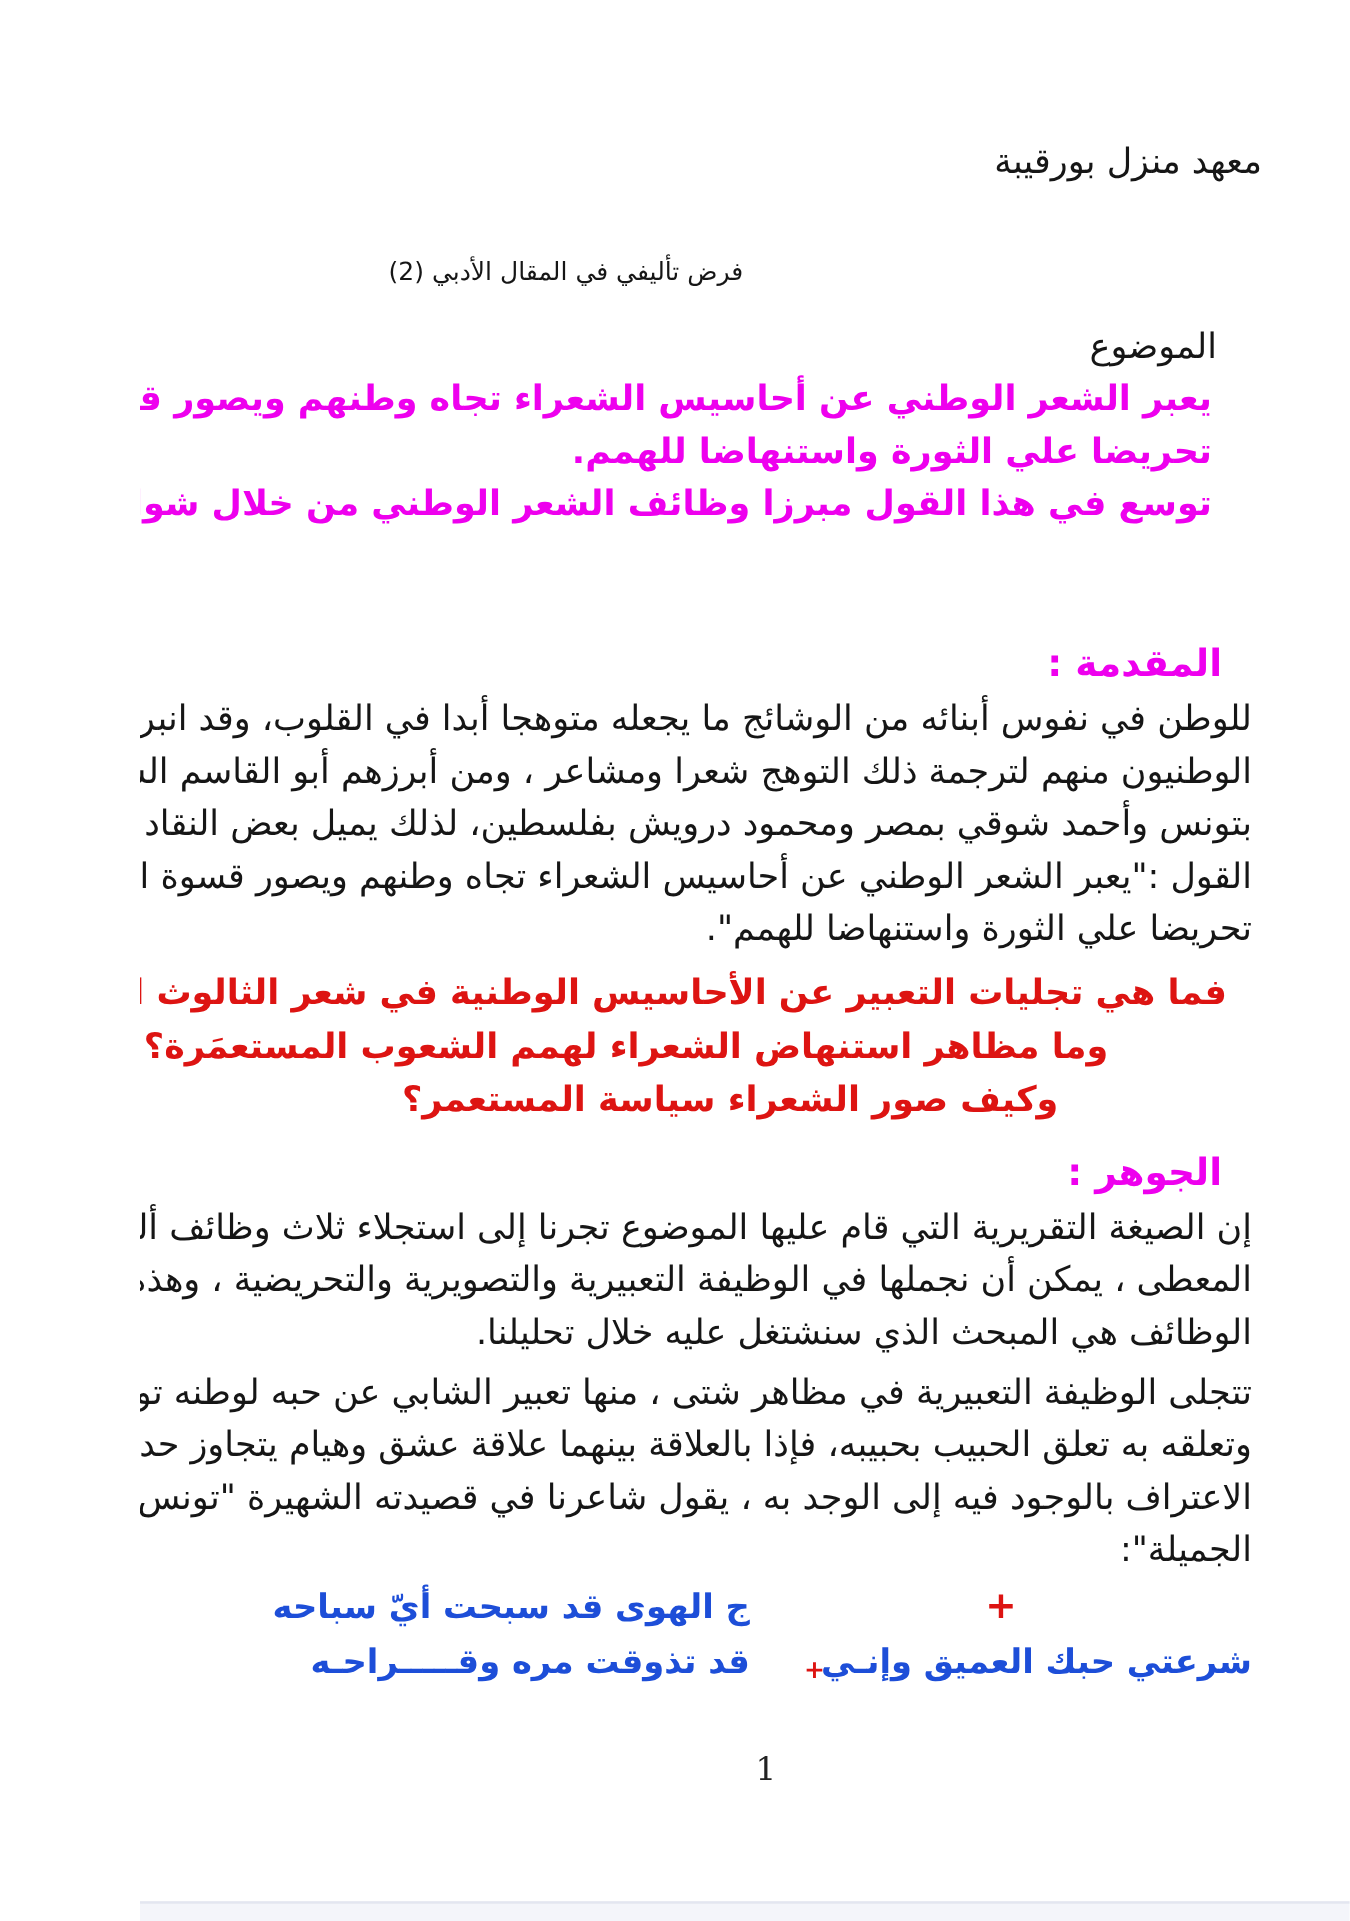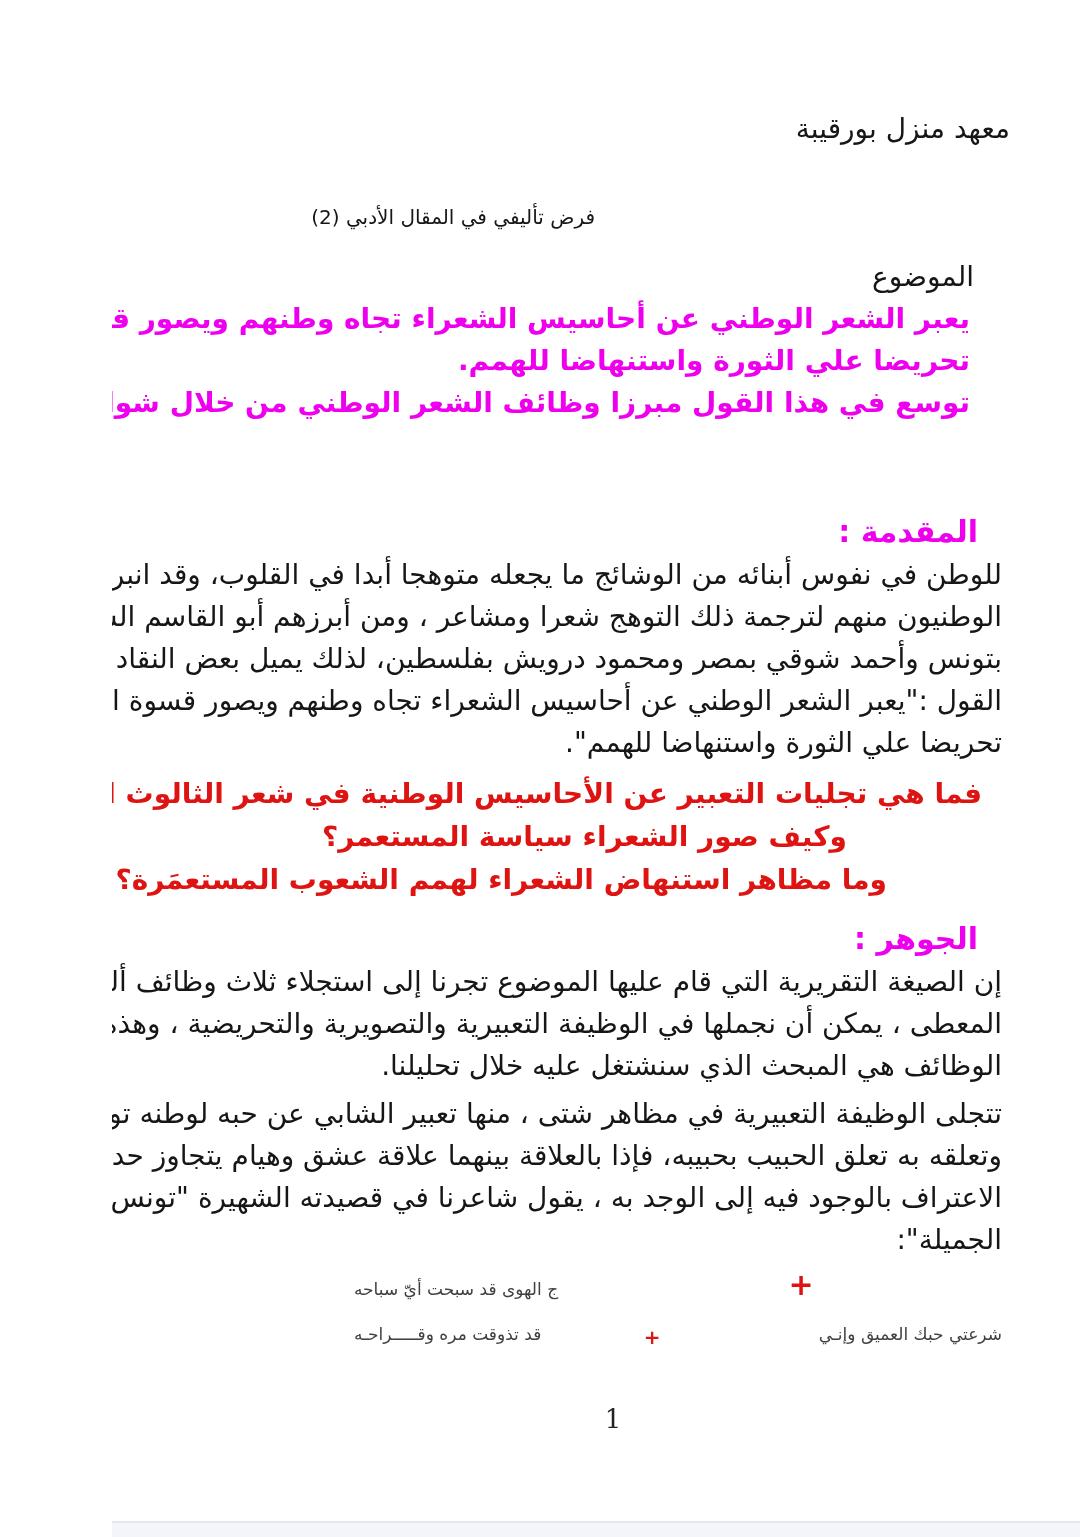--- a/index.html
+++ b/index.html
@@ -66,21 +66,21 @@
   .questions .line { line-height: 43px; }
   .q-indent-0 { padding-right: 20px; }
   .q-indent-1 { padding-right: 155px; }
   .q-indent-2 { padding-right: 115px; }
 
   .para-2 { margin-top: 6px; }
 
   
   .poem { padding-left: 130px; margin-top: 2px; }
   .verse { display: flex; align-items: baseline; line-height: 44px; }
-  .hemi { font-size: 17px; color: #404040; font-weight: 400; white-space: nowrap; }
+  .hemi { font-size: 27px; color: #1d4ed8; font-weight: 700; white-space: nowrap; }
   .hemi-a { width: 46%; text-align: right; }
   .hemi-b { width: 38%; text-align: left; }
   .sep { flex: 1; text-align: center; color: #dd1412; font-weight: 700; }
   .sep-large { font-size: 30px; }
   .sep-small { font-size: 20px; position: relative; top: 4px; }
 
   
   .page-number {
     margin-top: 48px;
     text-align: center;
@@ -123,22 +123,22 @@
     <div class="para">
       <div class="line">للوطن في نفوس أبنائه من الوشائج ما يجعله متوهجا أبدا في القلوب، وقد انبري الشعراء</div>
       <div class="line">الوطنيون منهم لترجمة ذلك التوهج شعرا ومشاعر ، ومن أبرزهم أبو القاسم الشابي</div>
       <div class="line">بتونس وأحمد شوقي  بمصر ومحمود درويش بفلسطين، لذلك يميل بعض النقاد إلى</div>
       <div class="line">القول :"يعبر الشعر الوطني عن أحاسيس الشعراء تجاه وطنهم ويصور قسوة المستعمر</div>
       <div class="line">تحريضا علي الثورة واستنهاضا للهمم". </div>
     </div>
 
     <div class="questions red">
       <div class="line q-indent-0">فما هي تجليات التعبير عن الأحاسيس الوطنية في شعر الثالوث الشابي وشوقي ودرويش؟</div>
+      <div class="line q-indent-2">وما مظاهر استنهاض الشعراء لهمم الشعوب المستعمَرة؟</div>
       <div class="line q-indent-1">وكيف صور الشعراء سياسة المستعمر؟</div>
-      <div class="line q-indent-2">وما مظاهر استنهاض الشعراء لهمم الشعوب المستعمَرة؟</div>
     </div>
 
     <div class="section-heading h-body">الجوهر :</div>
 
     <div class="para">
       <div class="line">إن الصيغة التقريرية التي قام عليها الموضوع تجرنا إلى استجلاء ثلاث وظائف ألح عليها</div>
       <div class="line">المعطى ، يمكن أن نجملها في الوظيفة التعبيرية والتصويرية والتحريضية ، وهذه</div>
       <div class="line">الوظائف هي المبحث الذي سنشتغل عليه خلال تحليلنا.</div>
     </div>
 

